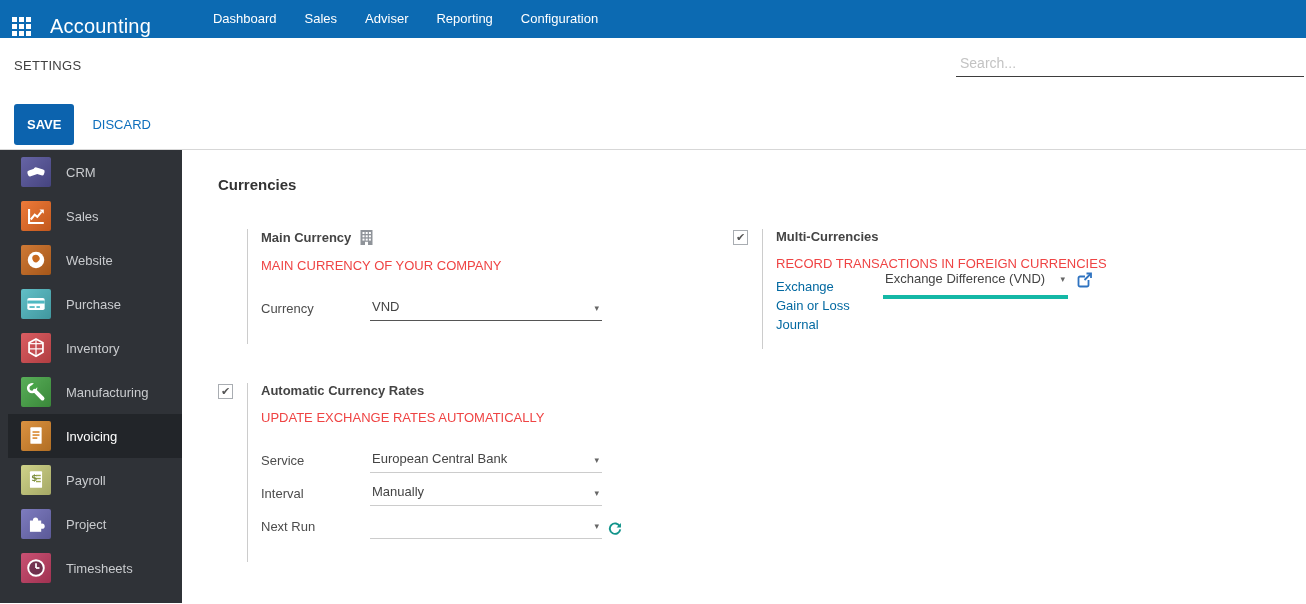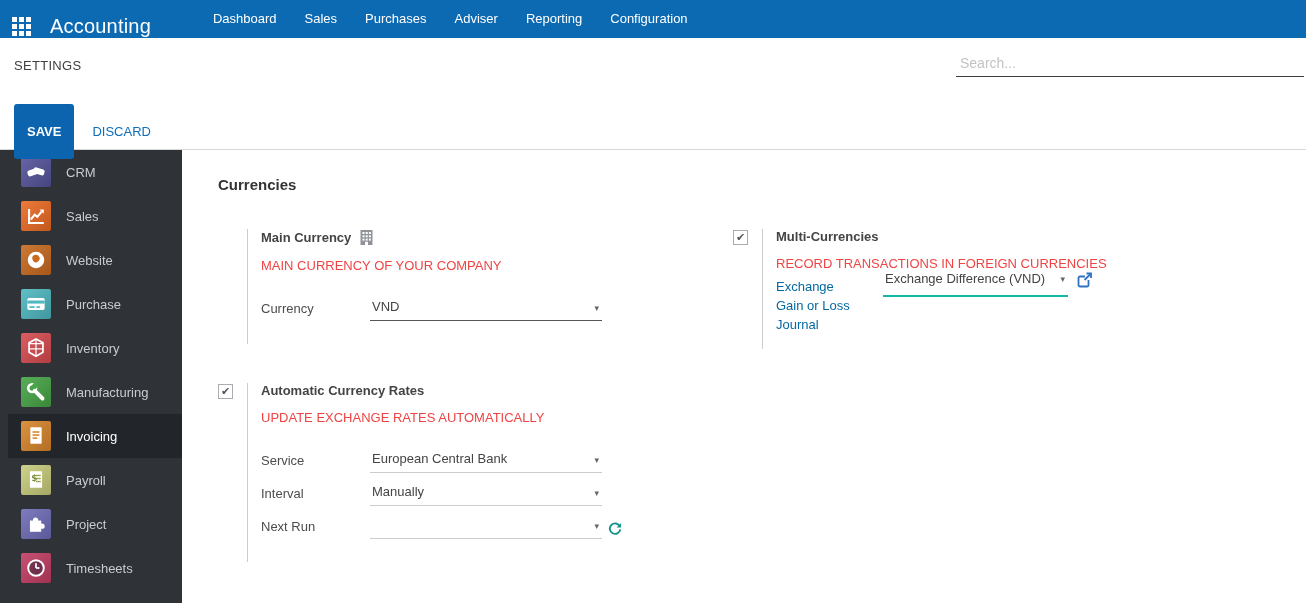--- a/index.html
+++ b/index.html
@@ -21,21 +21,21 @@
 
   
   .header { position:relative; height:112px; background:#fff; border-bottom:1px solid #d7d7d7; }
   .page-title { position:absolute; left:14px; top:20px; font-size:13px; color:#404040; letter-spacing:.3px; }
   .search-box { position:absolute; right:2px; top:14px; width:348px; }
   .search-box input { width:100%; border:none; outline:none; border-bottom:1px solid #3d3d3d;
     font-family:inherit; font-size:14px; color:#555; padding:3px 4px 5px; }
   .search-box input::placeholder { color:#c3c3c3; }
   .btn-row { position:absolute; left:14px; top:66px; display:flex; align-items:center; }
   .save-btn { background:#0c63ae; color:#fff; border:none; border-radius:3px;
-    font-family:inherit; font-size:13px; font-weight:bold; padding:20px 13px; cursor:pointer; }
+    font-family:inherit; font-size:13px; font-weight:bold; padding:13px 13px; cursor:pointer; }
   .discard-btn { color:#0d6ebc; font-size:13px; margin-left:18px; cursor:pointer; }
 
   
   .layout { display:flex; height:453px; }
 
   
   .sidebar { width:182px; background:#2f3237; flex:none;padding-left:8px; }
   .side-item { display:flex; align-items:center; height:44px; padding-left:13px; cursor:pointer; }
   .side-item.selected { background:#222529; }
   .app-icon { width:30px; height:30px; border-radius:2px; margin-right:15px; flex:none;
@@ -65,21 +65,21 @@
     position:relative; color:#444; min-height:24px; cursor:pointer; }
   .select.dark { border-bottom-color:#555; }
   .caret { position:absolute; right:3px; bottom:7px; color:#666; font-size:9px; }
   .inline-icon { margin-left:8px; display:inline-flex; align-items:center; }
 
   .activate-link { display:flex; align-items:center; margin:22px 0 20px; color:#00878a; cursor:pointer; }
   .activate-link svg { margin-right:8px; }
 
   .journal-row { display:flex; align-items:flex-start; }
   .journal-label { width:85px; flex:none; margin-right:22px; color:#0369a1; line-height:1.45;margin-top:7px; }
-  .journal-select { width:185px; border-bottom:2px solid #14b8a6; padding:0 16px 9px 2px;
+  .journal-select { width:185px; border-bottom:4px solid #14b8a6; padding:0 16px 9px 2px;
     position:relative; color:#444; cursor:pointer; }
   .journal-select .caret { bottom:auto; top:3px; }
   .ext-icon, .refresh-icon { cursor:pointer; }
 </style>
 </head>
 <body>
 
 <div class="navbar">
   <div class="apps-grid">
     <span></span>
@@ -89,21 +89,20 @@
       <span></span>
       <span></span>
       <span></span>
       <span></span>
       <span></span>
   </div>
   <div class="app-title">Accounting</div>
   <div class="nav-menu">
     <div class="nav-item">Dashboard</div>
     <div class="nav-item">Sales</div>
-    <div class="nav-item">Purchases</div>
     <div class="nav-item">Adviser</div>
     <div class="nav-item">Reporting</div>
     <div class="nav-item">Configuration</div>
   </div>
 </div>
 
 <div class="header">
   <div class="page-title">SETTINGS</div>
   <div class="search-box">
     <input type="text" placeholder="Search..." style="">

